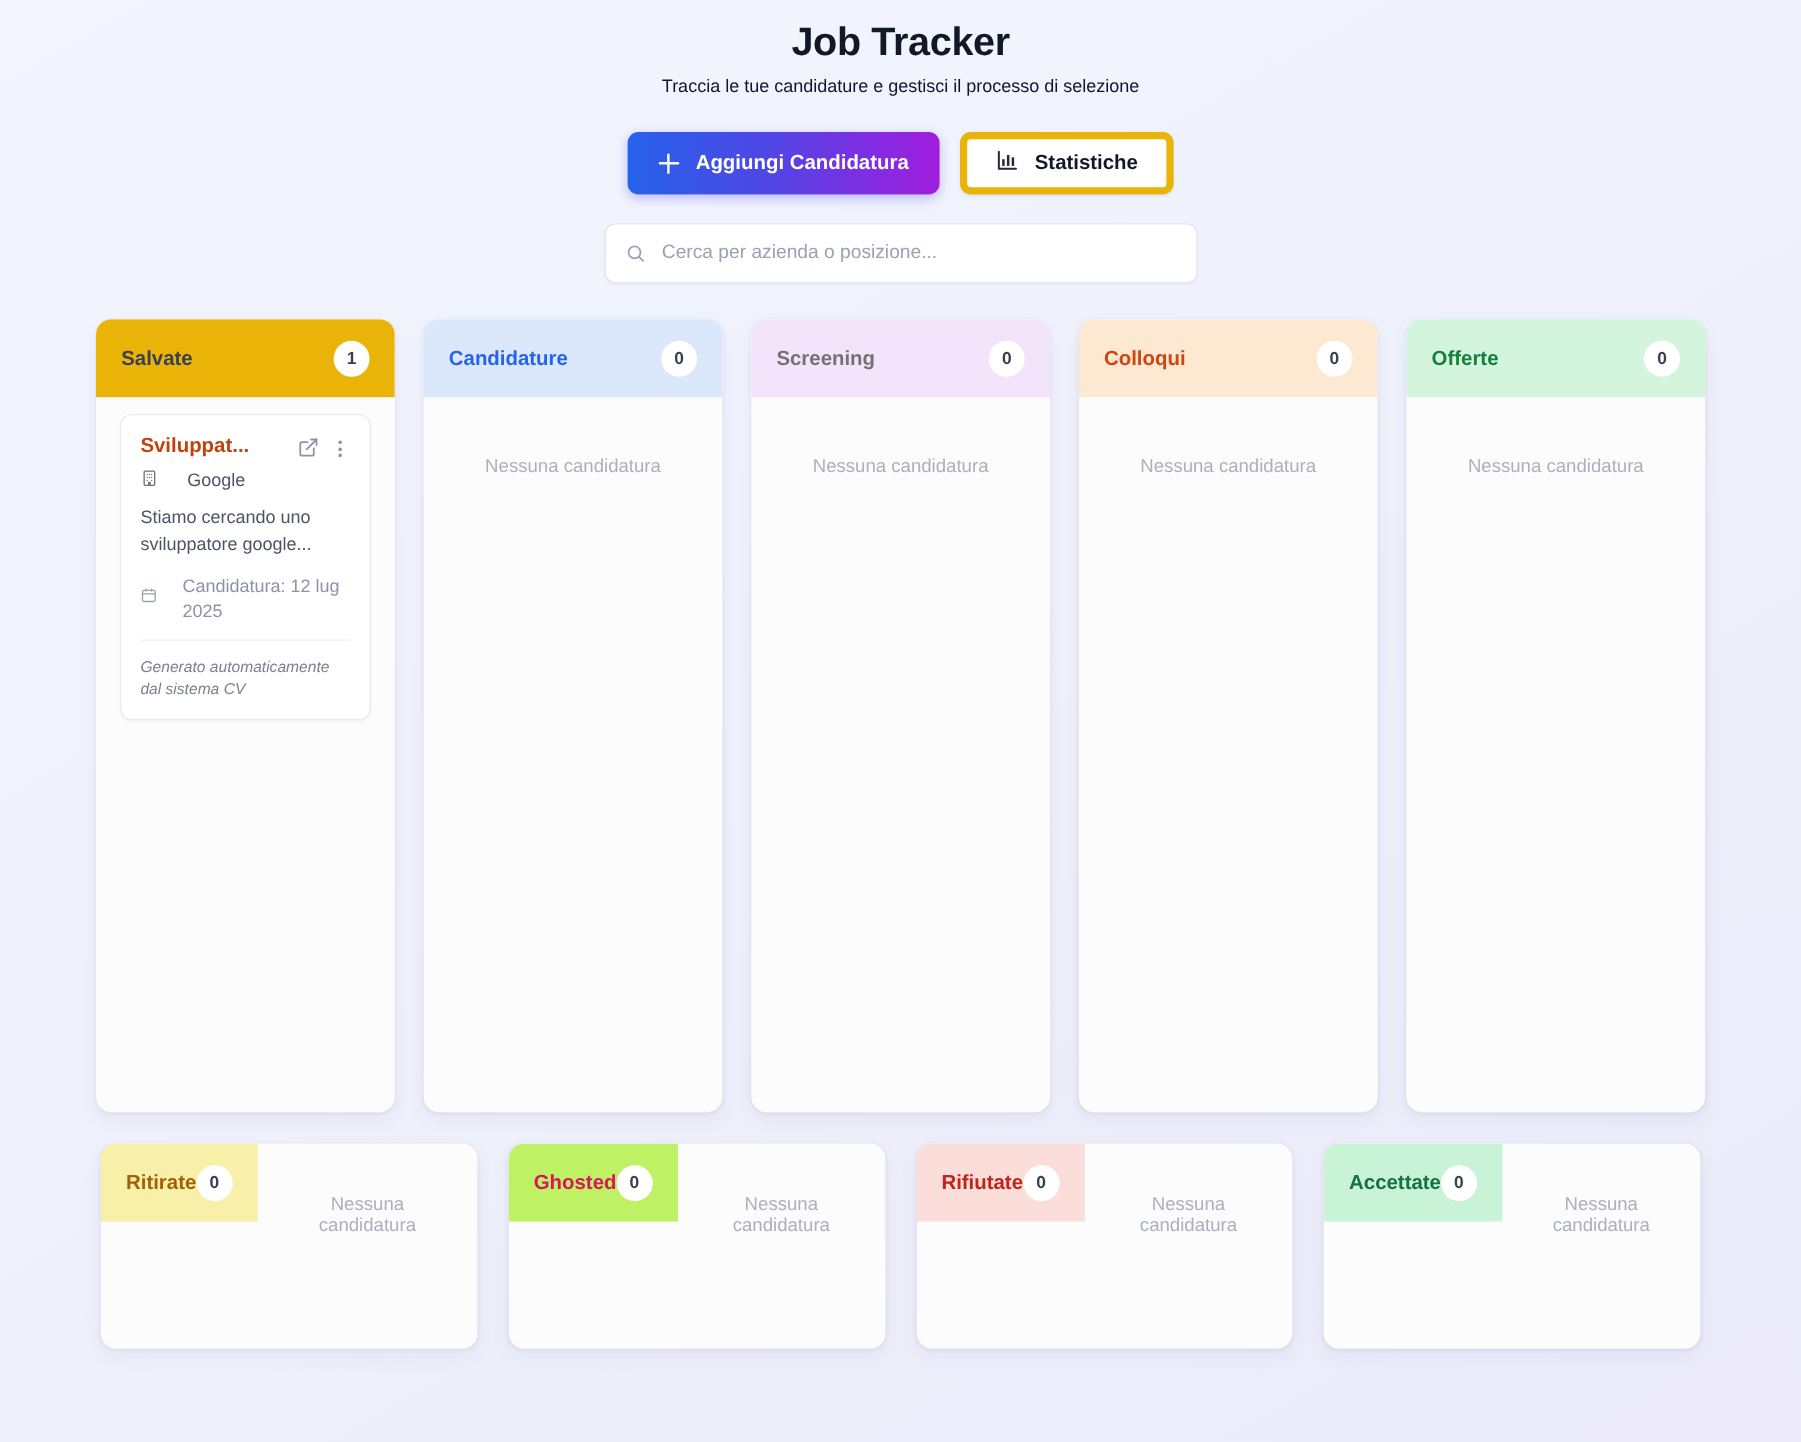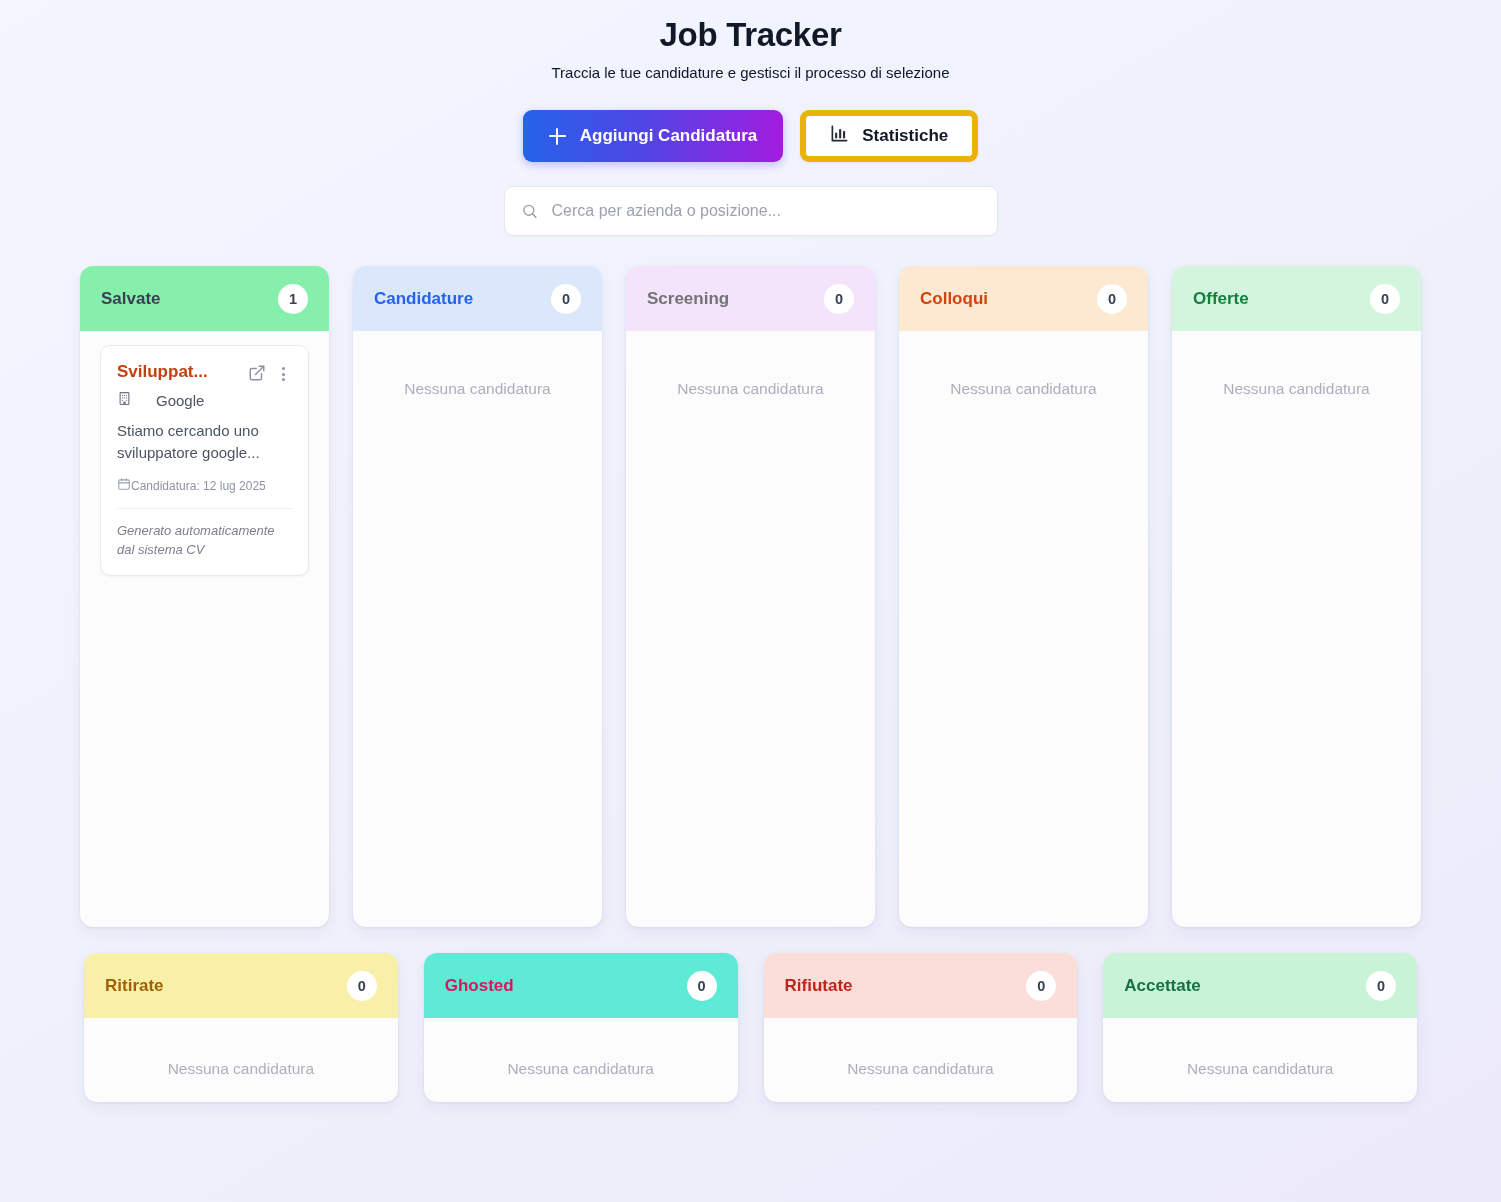--- a/index.html
+++ b/index.html
@@ -131,21 +131,21 @@
 
   .column {
     flex: 1 1 0;
     background: #fcfcfd;
     border-radius: 13px;
     overflow: hidden;
     box-shadow: 0 1px 3px rgba(30,35,90,0.07), 0 6px 16px rgba(30,35,90,0.05);
   }
 
   .col-top { height: 661px; display: flex; flex-direction: column; }
-  .col-bottom { height: 149px; display: flex; flex-direction: column; }
+  .col-bottom { height: 171px; display: flex; flex-direction: row; }
 
   .col-header {
     height: 65px;
     padding: 0 21px;
     display: flex;
     align-items: center;
     justify-content: space-between;
     flex: none;
   }
 
@@ -213,22 +213,22 @@
 
   .jc-desc {
     margin-top: 11px;
     font-size: 15px;
     line-height: 1.45;
     color: #4b5563;
   }
 
   .jc-date {
     margin-top: 13px;
-    display: flex; align-items: center; gap: 0;
-    font-size: 12px;
+    display: flex; align-items: center; gap: 21px;
+    font-size: 15px;
     color: #8b93a5;
     line-height: 1.4;
   }
   .jc-date svg { flex: none; }
 
   .jc-note {
     margin-top: 13px;
     padding-top: 13px;
     border-top: 1px solid #eceef2;
     font-size: 13px;
@@ -272,21 +272,21 @@
         </svg>
       </span>
       <input class="search-input" type="text" placeholder="Cerca per azienda o posizione..." style="">
     </div>
   </div>
 </div>
 
 <div class="board-top">
 
   <div class="column col-top">
-    <div class="col-header" style="background:#86efac">
+    <div class="col-header" style="background:#eab308">
       <span class="col-title" style="color:#374151">Salvate</span>
       <span class="col-count">1</span>
     </div>
     <div class="col-body">
       <div class="job-card">
         <div class="jc-top">
           <span class="jc-title">Sviluppat...</span>
           <span class="jc-icon-btn">
             <svg width="18" height="18" viewBox="0 0 24 24" fill="none" stroke="currentColor" stroke-width="2" stroke-linecap="round" stroke-linejoin="round">
               <path d="M18 13v6a2 2 0 0 1-2 2H5a2 2 0 0 1-2-2V8a2 2 0 0 1 2-2h6"></path>
@@ -381,21 +381,21 @@
     <div class="col-header" style="background:#f8f0a8">
       <span class="col-title" style="color:#a16207">Ritirate</span>
       <span class="col-count">0</span>
     </div>
     <div class="col-body">
       <div class="empty-msg">Nessuna candidatura</div>
     </div>
   </div>
 
   <div class="column col-bottom">
-    <div class="col-header" style="background:#5eead4">
+    <div class="col-header" style="background:#bef264">
       <span class="col-title" style="color:#d6175e">Ghosted</span>
       <span class="col-count">0</span>
     </div>
     <div class="col-body">
       <div class="empty-msg">Nessuna candidatura</div>
     </div>
   </div>
 
   <div class="column col-bottom">
     <div class="col-header" style="background:#fbdeda">

